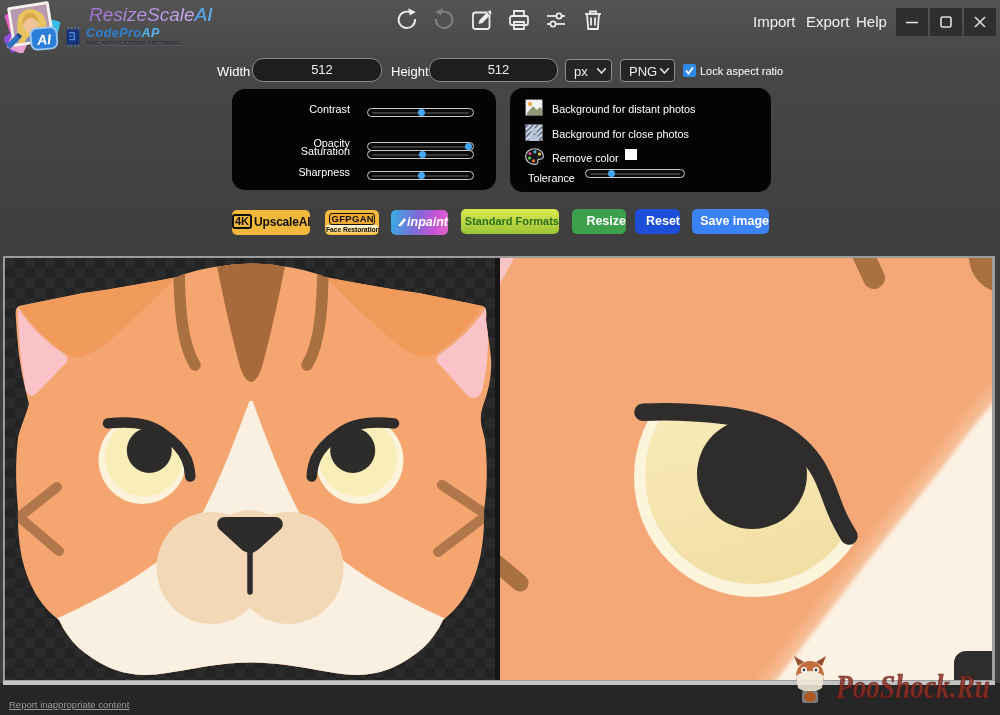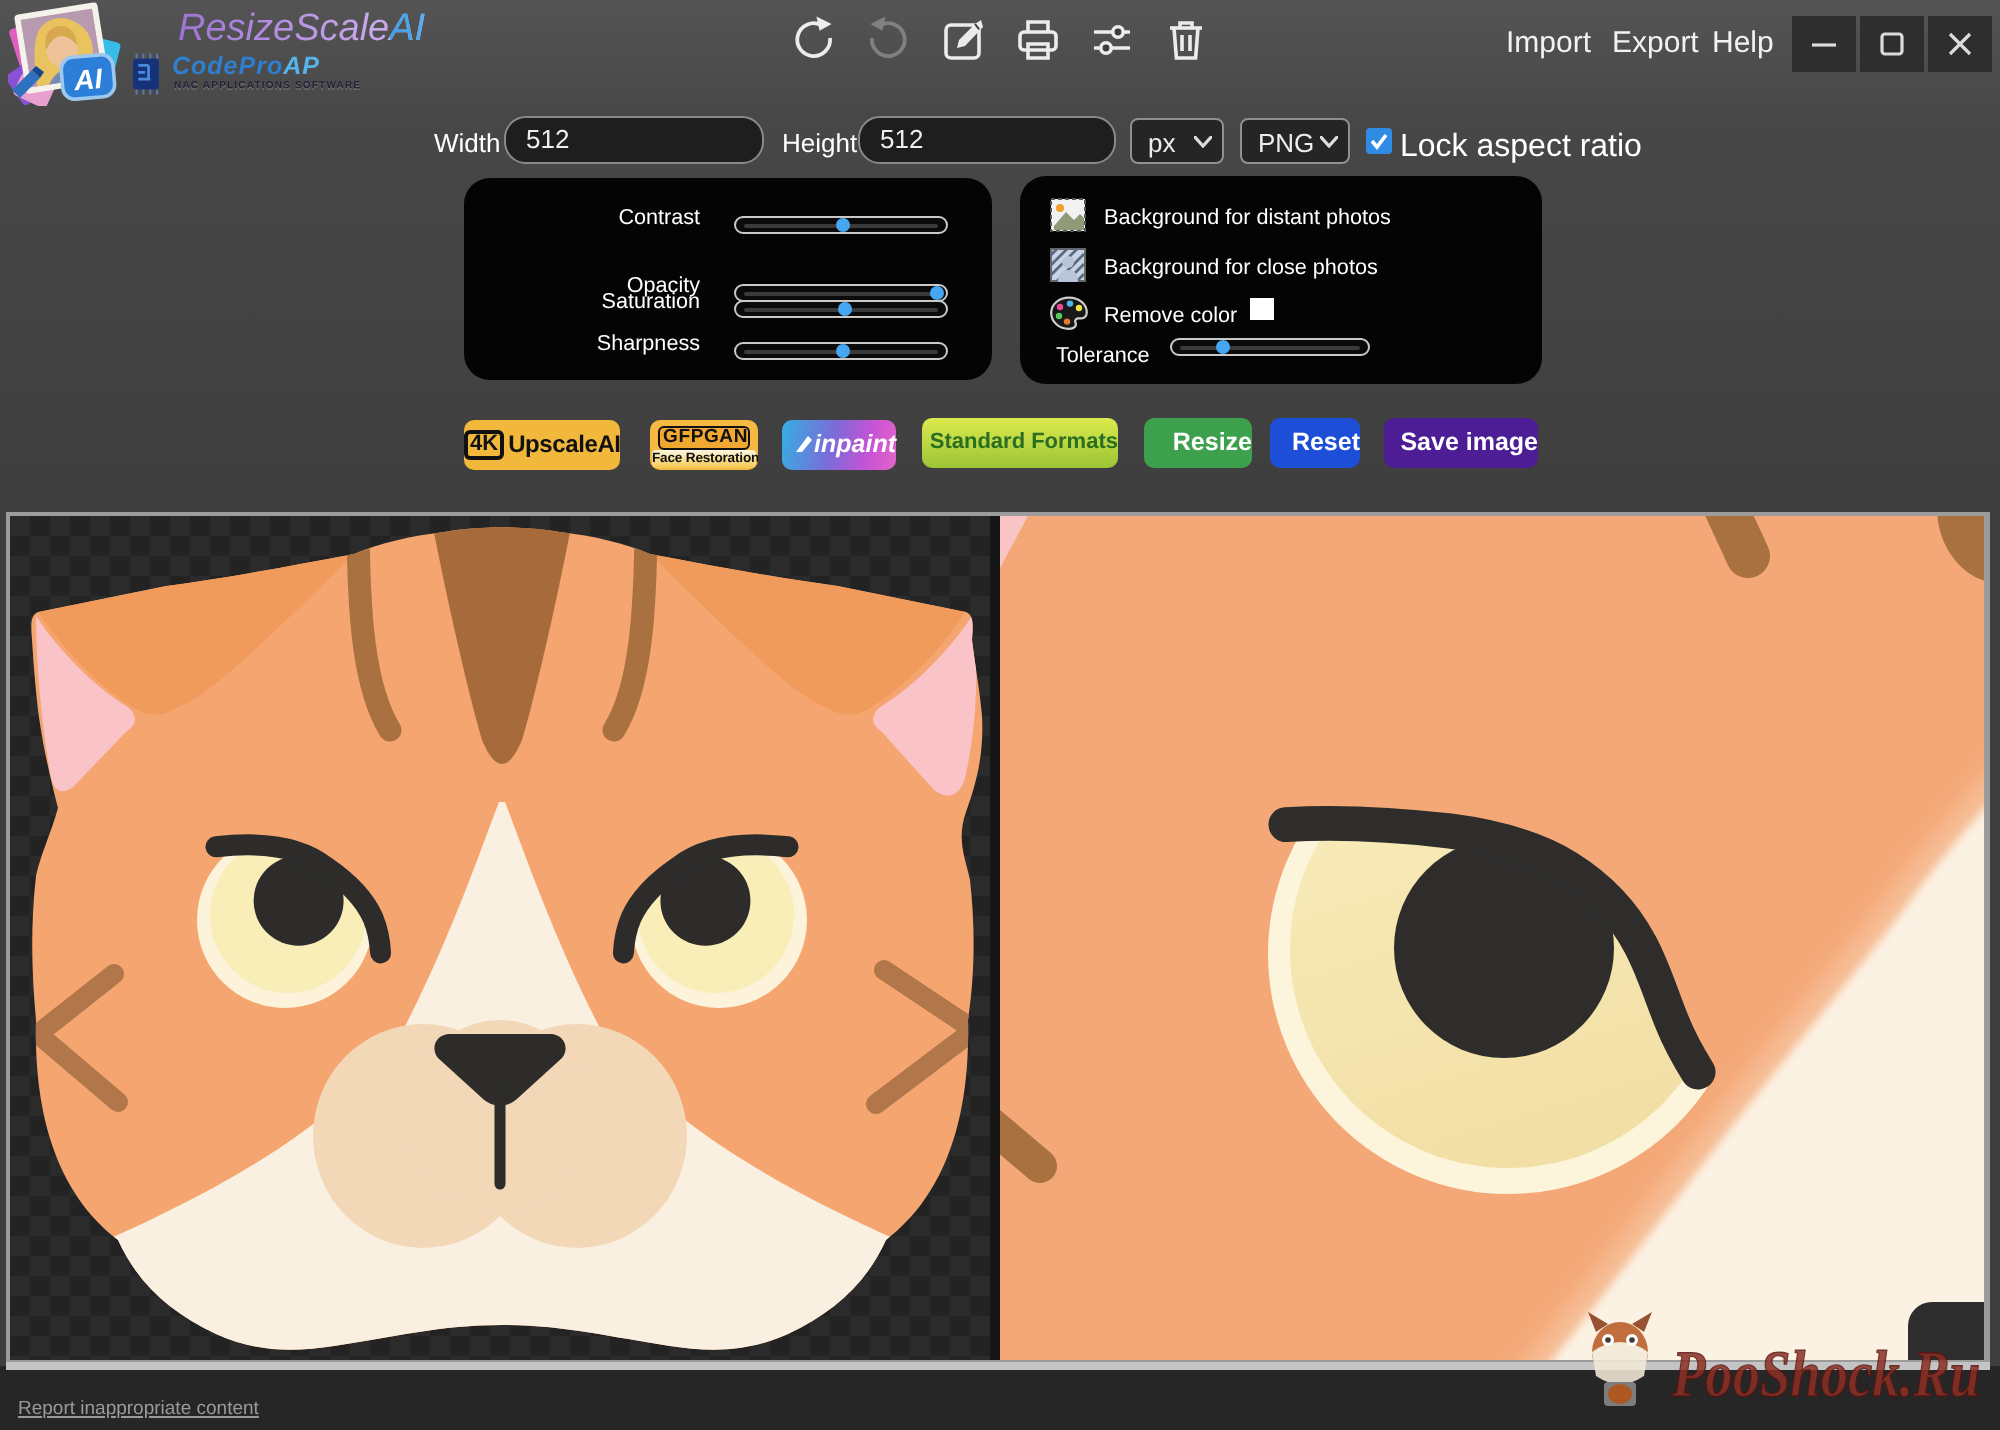--- a/index.html
+++ b/index.html
@@ -21,21 +21,21 @@
 #brand3 { left:87px; top:40px; font-size:5px; font-weight:bold; color:#23233a; letter-spacing:0.6px; text-shadow:0 1px 0 rgba(255,255,255,0.18); }
 
 .toolico { top:8px; width:24px; height:24px; }
 .mitem { color:#f2f2f2; font-size:15px; position:absolute; top:13px; }
 .winbtn { position:absolute; top:8px; width:32px; height:28px; background:#2e2e2e; }
 
 
 .lbl { color:#fff; font-size:13px; }
 .inp {
   position:absolute; background:#1e1e1e; border:1px solid #8a8a8a; border-radius:11px;
-  color:#eee; font-size:13px; font-family:"Liberation Sans",sans-serif; padding-left:10px;
+  color:#eee; font-size:13px; font-family:"Liberation Sans",sans-serif; padding-left:10px;text-align:center;
 }
 .sel {
   position:absolute; background:#252525; border:1px solid #909090; border-radius:4px;
   color:#eee; font-size:13px;text-align:right;
 }
 .sel .tx { position:absolute; left:8px; top:4px; }
 .sel svg { position:absolute; right:5px; top:8px; }
 
 
 .panel { background:#040404; border-radius:13px; }
@@ -173,21 +173,21 @@
 <div class="sel" style="left:620px;top:59px;width:55px;height:23px">
     <span class="tx">PNG</span>
     <svg width="9" height="6">
       <path d="M0,0 L4.5,5 L9,0" fill="none" stroke="#ddd" stroke-width="1.6"></path>
     </svg>
   </div>
 <svg class="abs" style="left:683px;top:64px" width="13" height="13">
     <rect width="13" height="13" rx="2" fill="#2f8be4"></rect>
     <path d="M3,6.5 L5.5,9.5 L10,3.5" fill="none" stroke="#fff" stroke-width="1.8"></path>
   </svg>
-<div class="abs lbl" style="left:700px;top:65px;font-size:16px">Lock aspect ratio</div>
+<div class="abs lbl" style="left:700px;top:65px;font-size:11px">Lock aspect ratio</div>
 
 <div class="abs panel" style="left:232px;top:89px;width:264px;height:101px">
   <div class="srow" style="top:14px">
       <span class="sl-label">Contrast</span>
     <div class="pill" style="right:22px;top:5px">
         <div class="track"></div>
         <div class="thumb" style="left:50px"></div>
       </div>
     </div>
   <div class="srow" style="top:48px">
@@ -252,21 +252,21 @@
   <div style="font-size:6.8px;line-height:9px;background:linear-gradient(#fdf8e0,#f5c850);border-radius:2px;margin:0 1px;letter-spacing:-0.1px">Face Restoration</div>
 </div>
 <div class="btn" style="left:391px;width:57px;background:linear-gradient(100deg,#35aee2,#7e6ad8 45%,#c653d6 75%,#e465c8);color:#fff;white-space:nowrap;">
   <span style="font-style:italic;line-height:25px;font-size:12.5px"><svg width="10" height="10" style="vertical-align:-1px">
         <path d="M1,9 L7,1 L9,3 L4,9 Z" fill="#fff"></path>
       </svg>inpaint</span>
 </div>
 <div class="btn" style="left:461px;top:209px;width:98px;background:linear-gradient(#dcea4e,#9cc436);color:#2a6e22;font-size:11px;line-height:25px;white-space:nowrap;">Standard Formats</div>
 <div class="btn" style="left:572px;top:209px;width:54px;background:#3da04c;line-height:25px;font-size:12.5px">Resize</div>
 <div class="btn" style="left:635px;top:209px;width:45px;background:#1d4ed8;line-height:25px;font-size:12.5px">Reset</div>
-<div class="btn" style="left:692px;top:209px;width:77px;background:#4c1d95;line-height:25px;font-size:12.5px">Save image</div>
+<div class="btn" style="left:692px;top:209px;width:77px;background:#3b82f6;line-height:25px;font-size:12.5px">Save image</div>
 
 <div id="imgarea" class="abs">
   <svg class="abs" style="left:0;top:0" width="490" height="423" viewBox="0 0 490 423">
     <defs>
       <path id="hp" d="M246,5.5 C230,6 222,7 217,8 C200,10 185,13.5 172,19 C140,25 108,31 78,35 L14,48 C10,50 10.5,54 11,62 C12,78 13,88 14,97 C17,119 21,134 24,146 C20,160 15,170 13,180 C10,207 11,230 13,252 C12,292 20,336 54,362 C64,384 80,398 103,409 C122,417.5 140,418.5 162,415 C192,410.5 215,404.5 246,404.5 C277,404.5 300,410.5 330,415 C352,418.5 370,417.5 389,409 C412,398 428,384 438,362 C472,336 480,292 479,252 C482,232 483,209 480,182 C478,172 473,162 478,148 C483,134 487,120 486,100 C485,88 483,78 481,62 C481.5,54 482,50 478,48 L414,35 C384,31 352,25 320,19 C307,13.5 292,10 275,8 C270,7 262,6 246,5.5 Z"></path>
       <clipPath id="headclip">
           <use href="#hp"></use>
         </clipPath>
       <clipPath id="lidL">
           <path d="M85,172 L103,168 C128,165 146,169 158,178.5 C169,186 177.5,195 181.5,204 C184,210 185,216 185.3,221.5 L190,250 L90,260 Z"></path>

